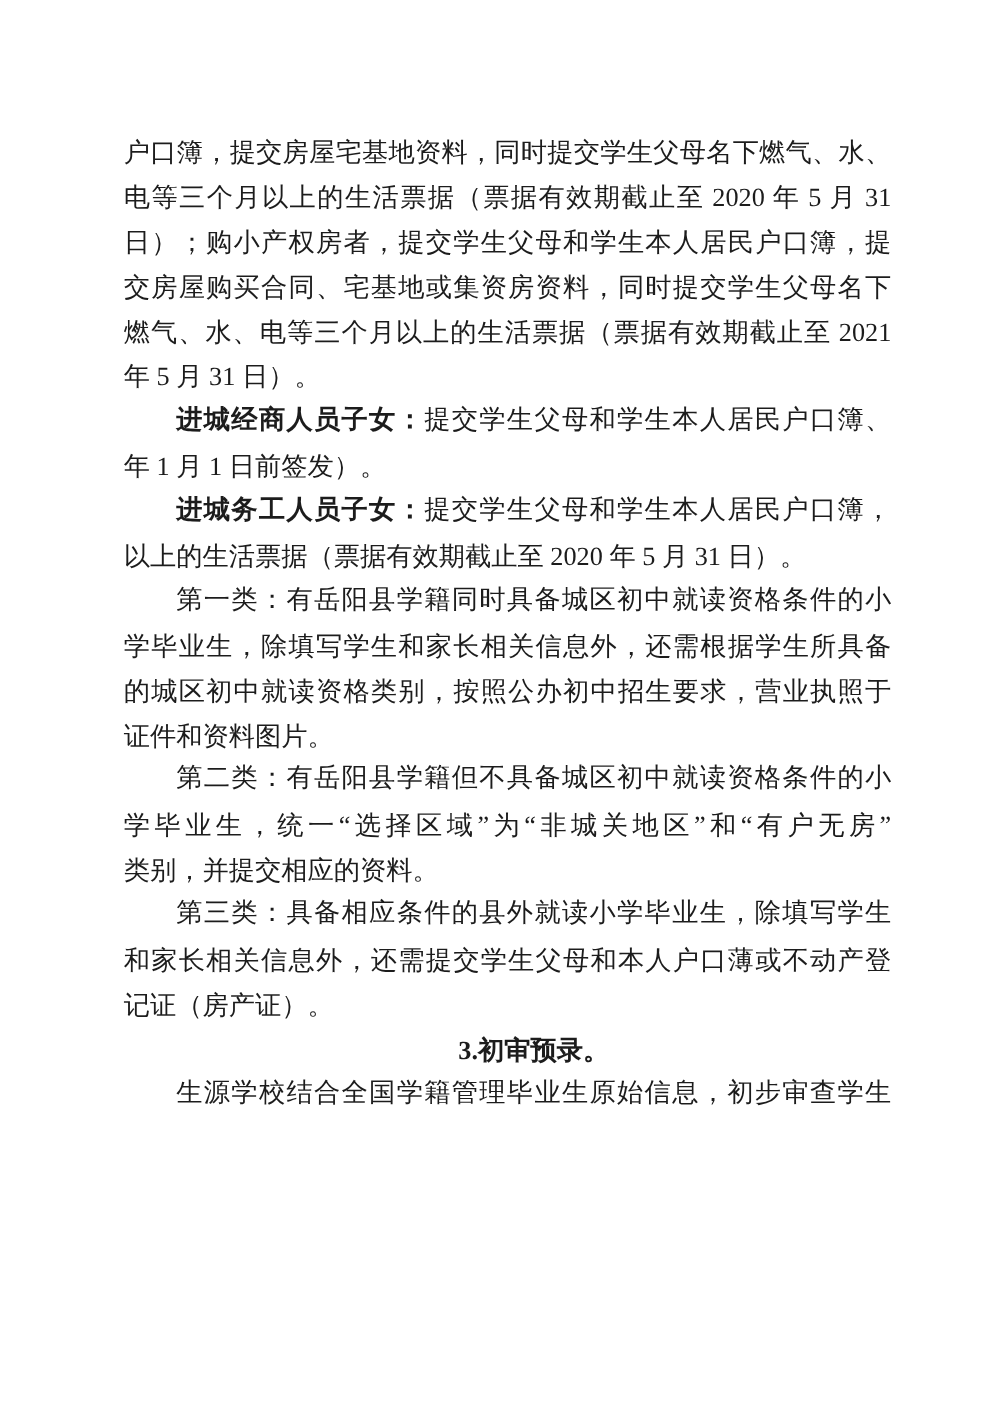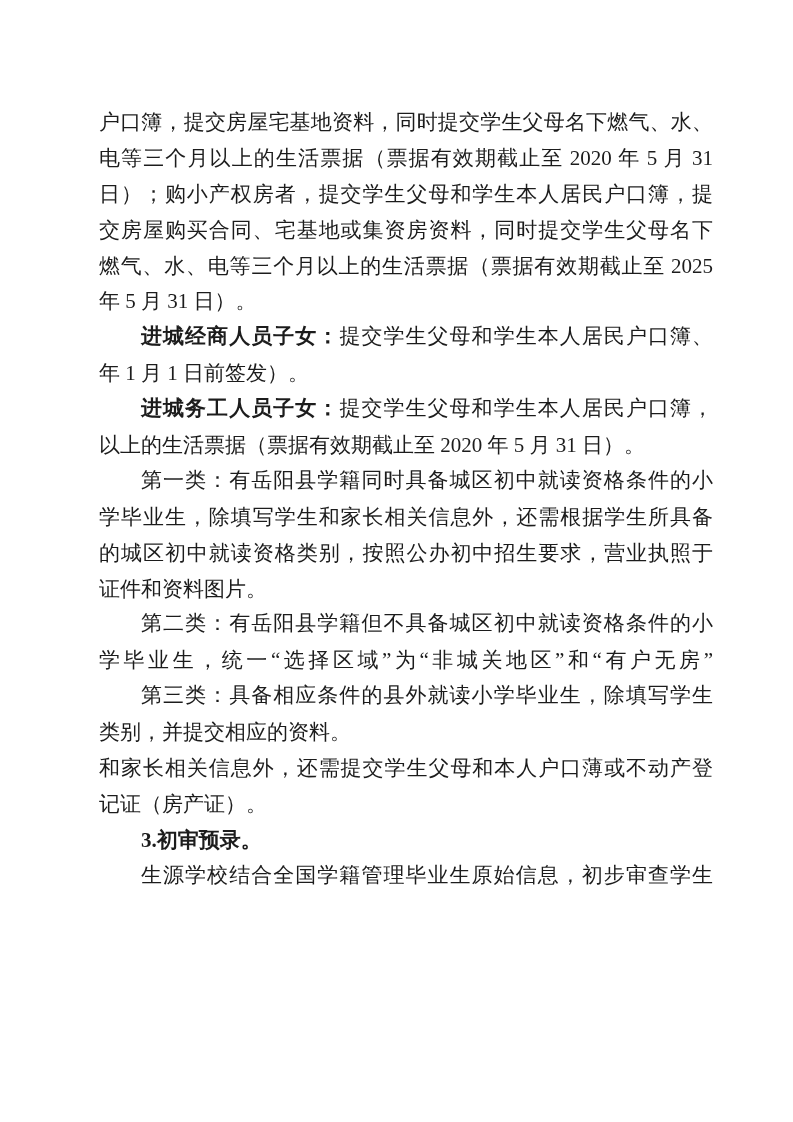--- a/index.html
+++ b/index.html
@@ -30,20 +30,21 @@
     text-align: left;
   }
   .line.fill {
     white-space: normal;
     text-align: justify;
     text-align-last: justify;
     text-justify: inter-character;
   }
   .line.indent {
     padding-left: 42px;
+    text-align: center;
   }
   .line.fill.indent {
     padding-left: 42px;
     width: 572px;
     font-family: Liberation Mono, monospace;
   }
   .b {
     font-weight: 700;
   }
   .footer {
@@ -59,40 +60,40 @@
 </head>
 <body>
 
 <div class="page">
   <div class="textblock">
 
     <div class="line fill"><span>户口簿，提交房屋宅基地资料，同时提交学生父母名下燃气、水、</span></div>
     <div class="line fill"><span>电等三个月以上的生活票据（票据有效期截止至 2020 年 5 月 31</span></div>
     <div class="line fill"><span>日）；购小产权房者，提交学生父母和学生本人居民户口簿，提</span></div>
     <div class="line fill"><span>交房屋购买合同、宅基地或集资房资料，同时提交学生父母名下</span></div>
-    <div class="line fill"><span>燃气、水、电等三个月以上的生活票据（票据有效期截止至 2025</span></div>
+    <div class="line fill"><span>燃气、水、电等三个月以上的生活票据（票据有效期截止至 2021</span></div>
     <div class="line"><span>年 5 月 31 日）。</span></div>
 
     <div class="line fill indent"><span class="b">进城经商人员子女：</span><span>提交学生父母和学生本人居民户口簿、</span></div>
     <div class="line"><span>年 1 月 1 日前签发）。</span></div>
 
     <div class="line fill indent"><span class="b">进城务工人员子女：</span><span>提交学生父母和学生本人居民户口簿，</span></div>
     <div class="line"><span>以上的生活票据（票据有效期截止至 2020 年 5 月 31 日）。</span></div>
 
 
     <div class="line fill indent"><span>第一类：有岳阳县学籍同时具备城区初中就读资格条件的小</span></div>
     <div class="line fill"><span>学毕业生，除填写学生和家长相关信息外，还需根据学生所具备</span></div>
     <div class="line fill"><span>的城区初中就读资格类别，按照公办初中招生要求，营业执照于</span></div>
     <div class="line"><span>证件和资料图片。</span></div>
 
     <div class="line fill indent"><span>第二类：有岳阳县学籍但不具备城区初中就读资格条件的小</span></div>
     <div class="line fill"><span>学毕业生，统一“选择区域”为“非城关地区”和“有户无房”</span></div>
+    <div class="line"><span>类别，并提交相应的资料。</span></div>
+
     <div class="line fill indent"><span>第三类：具备相应条件的县外就读小学毕业生，除填写学生</span></div>
-
-    <div class="line"><span>类别，并提交相应的资料。</span></div>
     <div class="line fill"><span>和家长相关信息外，还需提交学生父母和本人户口薄或不动产登</span></div>
     <div class="line"><span>记证（房产证）。</span></div>
 
     <div class="line indent"><span class="b">3.初审预录。</span></div>
 
     <div class="line fill indent"><span>生源学校结合全国学籍管理毕业生原始信息，初步审查学生</span></div>
 
   </div>
 
   <div class="footer">- 5 -</div>

